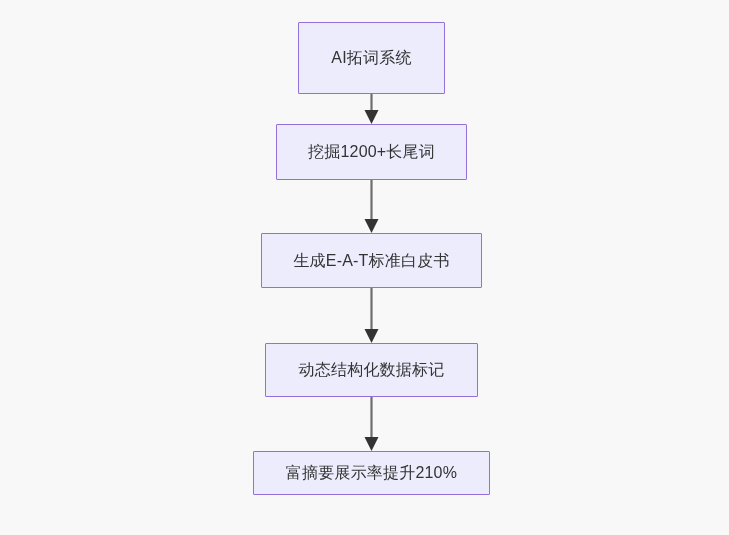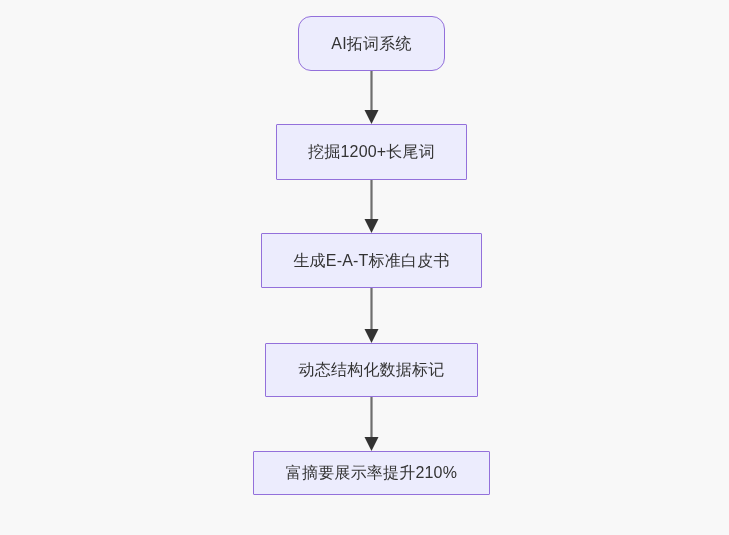--- a/index.html
+++ b/index.html
@@ -74,21 +74,21 @@
     <g>
       <line class="edge-line" x1="371.5" y1="288" x2="371.5" y2="335"></line>
       <polygon class="edge-head" points="371.5,343 364.5,329 378.5,329"></polygon>
     </g>
     <g>
       <line class="edge-line" x1="371.5" y1="397" x2="371.5" y2="443"></line>
       <polygon class="edge-head" points="371.5,451 364.5,437 378.5,437"></polygon>
     </g>
   </svg>
 
-  <div class="node" id="node-n1" style="left: 298px; top: 16px; width: 147px; height: 55px; border-radius: 13px;">
+  <div class="node" id="node-n1" style="left: 298px; top: 22px; width: 147px; height: 72px;">
     <span class="node-label">AI拓词系统</span>
   </div>
 
   <div class="node" id="node-n2" style="left: 276px; top: 124px; width: 191px; height: 56px;">
     <span class="node-label">挖掘1200+长尾词</span>
   </div>
 
   <div class="node" id="node-n4" style="left: 265px; top: 343px; width: 213px; height: 54px;">
     <span class="node-label">动态结构化数据标记</span>
   </div>

